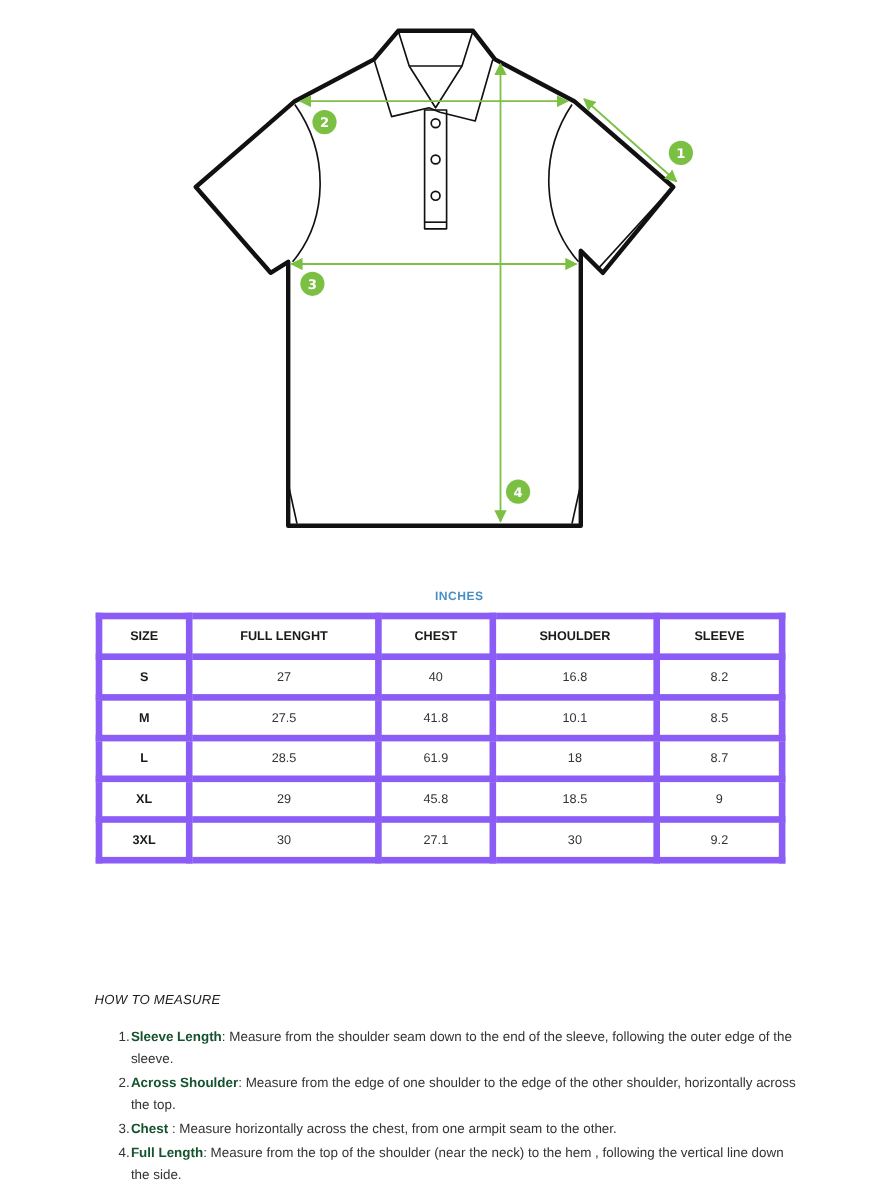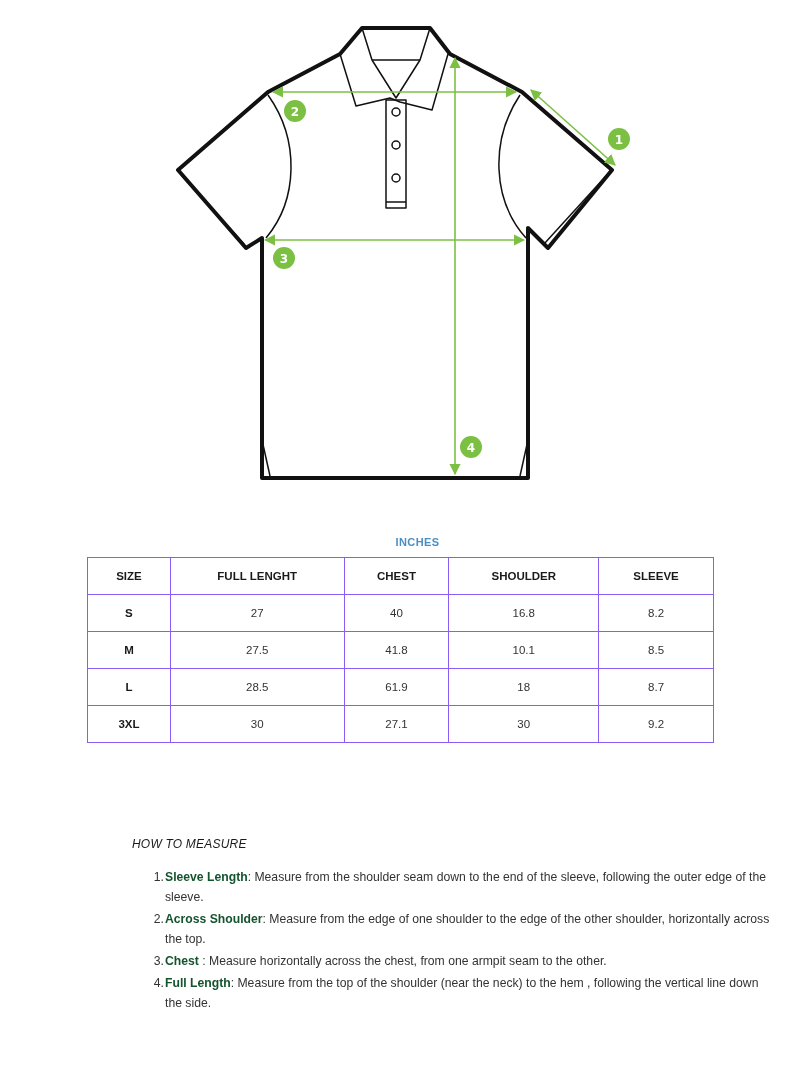--- a/index.html
+++ b/index.html
@@ -3,25 +3,25 @@
 <meta charset="utf-8">
 <style>
   * { box-sizing: border-box; margin: 0; padding: 0; }
   html, body { width: 800px; height: 1091px; background: #ffffff; overflow: hidden; }
   body { font-family: "Liberation Sans", "DejaVu Sans", sans-serif; color: #1a1a1a; position: relative; }
   .diagram { position: absolute; left: 0; top: 0; width: 800px; height: 500px; }
   .diagram svg { position: absolute; left: 0; top: 0; }
   .badge-text { font-family: "DejaVu Sans", sans-serif; font-weight: bold; font-size: 12px; fill: #ffffff; }
   .units { position: absolute; left: 0; width: 835px; top: 536px; text-align: center; font-size: 11px; letter-spacing: 0.4px; color: #4a8fc4; font-weight: 600; }
   table.size-table { position: absolute; left: 87px; top: 557px; width: 627px; border-collapse: collapse; font-size: 11.5px; }
-  table.size-table th, table.size-table td { border: 1px solid #8b5cf6; text-align: center; height: 37px; padding: 0; }
+  table.size-table th, table.size-table td { border: 6px solid #8b5cf6; text-align: center; height: 37px; padding: 0; }
   table.size-table th { font-weight: bold; font-size: 11.5px; color: #1a1a1a; }
   table.size-table td { color: #333; font-size: 11.5px; }
   table.size-table td.size-cell { font-weight: bold; color: #1a1a1a; }
-  .howto { position: absolute; left: 86px; top: 837px; width: 640px; margin-left: 46px; }
+  .howto { position: absolute; left: 86px; top: 902px; width: 640px; }
   .howto-title { font-style: italic; font-size: 12px; letter-spacing: 0.2px; color: #1a1a1a; margin-bottom: 16px; }
   .howto ol { list-style: none; padding-left: 20px; }
   .howto li { font-size: 12.2px; line-height: 20px; color: #333; margin-bottom: 2px; display: flex; }
   .howto li .num { width: 12px; flex: 0 0 12px; text-align: right; margin-right: 1px; }
   .howto li .body { flex: 1; }
   .howto li b { color: #14532d; }
 </style>
 </head>
 <body>
 
@@ -119,20 +119,27 @@
       <td>8.5</td>
     </tr>
     <tr>
       <td class="size-cell">L</td>
       <td>28.5</td>
       <td>61.9</td>
       <td>18</td>
       <td>8.7</td>
     </tr>
     <tr>
+      <td class="size-cell">XL</td>
+      <td>29</td>
+      <td>45.8</td>
+      <td>18.5</td>
+      <td>9</td>
+    </tr>
+    <tr>
       <td class="size-cell">3XL</td>
       <td>30</td>
       <td>27.1</td>
       <td>30</td>
       <td>9.2</td>
     </tr>
   </tbody>
 </table>
 
 <div class="howto">

